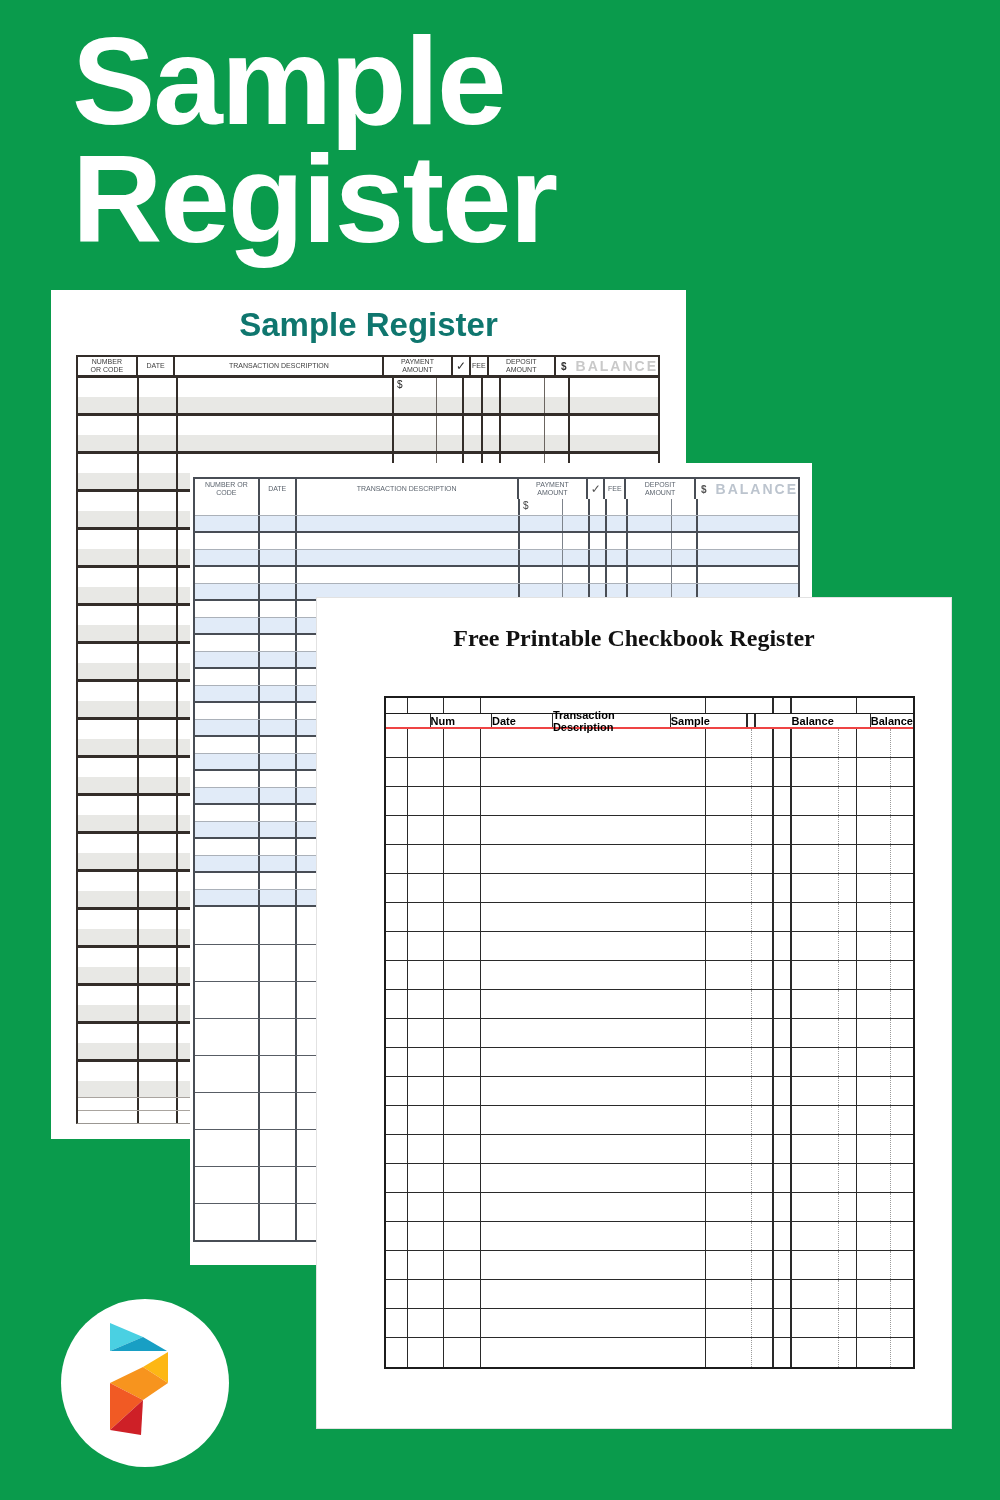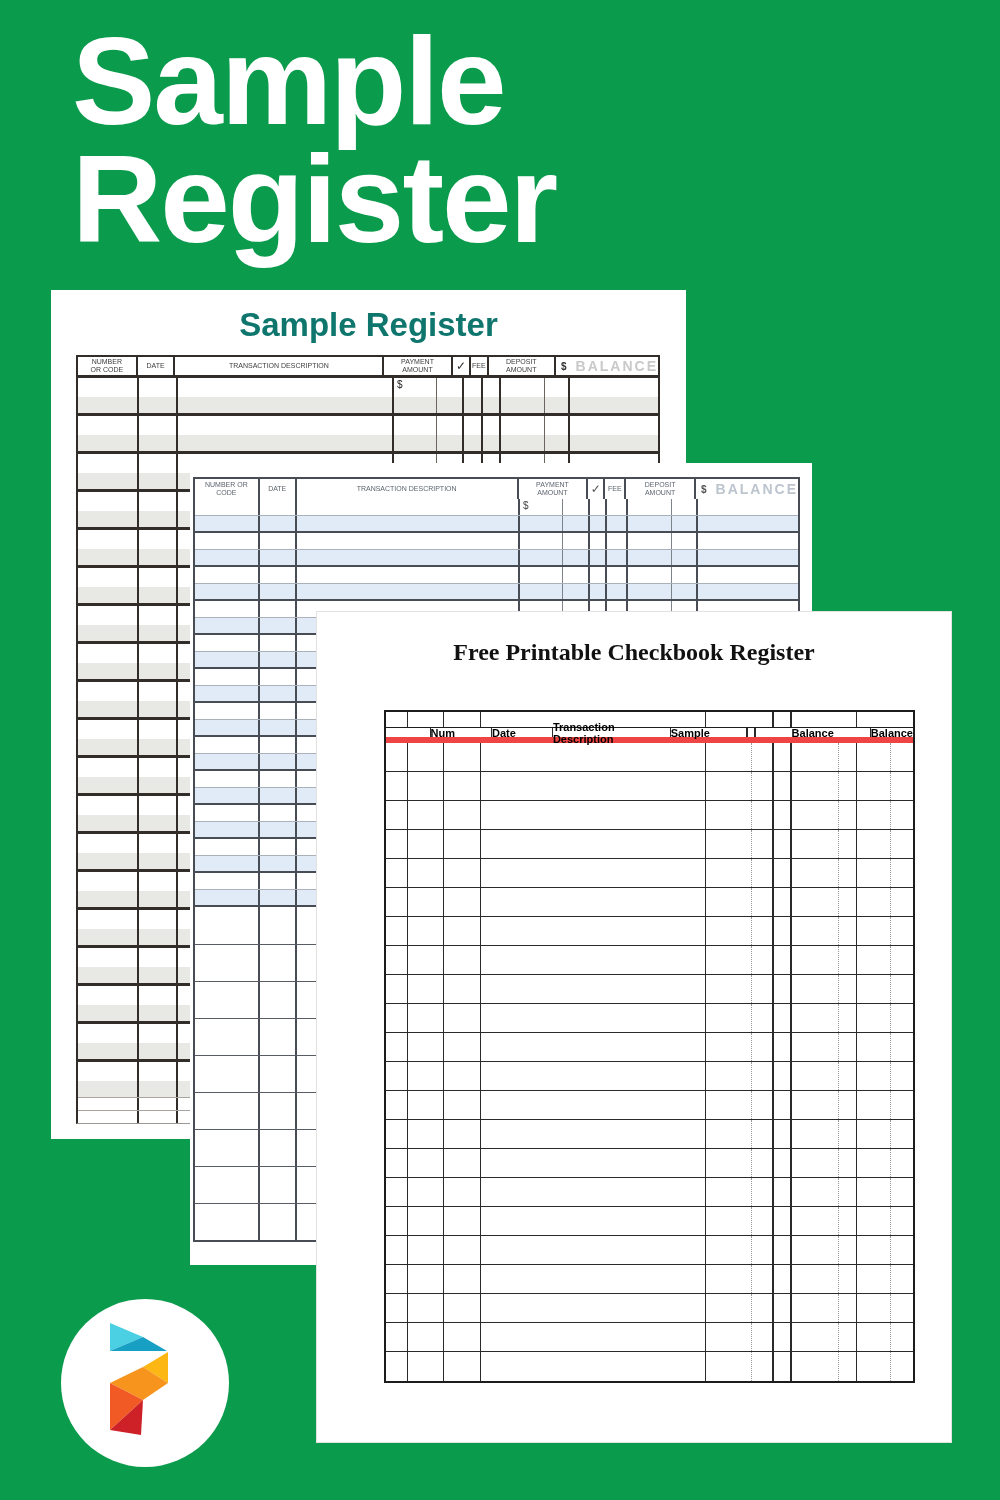--- a/index.html
+++ b/index.html
@@ -7,21 +7,21 @@
   body { position:relative; overflow:hidden; background:#0a9b4c; font-family:"Liberation Sans", sans-serif; }
 
   
   .poster-title { position:absolute; left:72px; top:22px; color:#fff; font-weight:bold;
                   font-size:125px; line-height:118px; letter-spacing:-2px; }
 
   
   .page { position:absolute; background:#fff; }
   .page-back  { left:51px;  top:290px; width:635px; height:849px; }
   .page-mid   { left:190px; top:463px; width:622px; height:802px; }
-  .page-front { left:316px; top:611px; width:636px; height:832px; box-shadow:0 0 0 1px #e2e2e2 inset; }
+  .page-front { left:316px; top:597px; width:636px; height:832px; box-shadow:0 0 0 1px #e2e2e2 inset; }
 
   .cell { position:relative; height:100%; }
 
   
   .sr-title { position:absolute; top:16px; left:0; width:100%; text-align:center;
               font-size:33px; font-weight:bold; color:#0f766e; letter-spacing:0px; }
   .bk-table { position:absolute; left:25px; top:65px; width:584px; border:2px solid #332d29; border-bottom:1px solid #9b9792; }
   .bk-header, .bk-row, .bk-tail { display:flex; }
   .bk-header { height:18px; }
   .bk-group  { border-top:3px solid #332d29; }
@@ -69,21 +69,21 @@
   .md-table .ghost-b { color:#bcc4ce; }
   .md-table .cur-h { color:#555; }
   .md-table .cur { color:#444; }
 
   
   .fr-title { position:absolute; top:28px; left:0; width:100%; text-align:center;
               font-family:"Liberation Serif", serif; font-size:24px; color:#111; }
   .fr-table { position:absolute; left:68px; top:99px; width:531px; border:2px solid #1c1c1c; }
   .fr-blank, .fr-header, .fr-row { display:flex; }
   .fr-blank  { height:16px; border-bottom:1px solid #1c1c1c; }
-  .fr-header { height:15px; border-bottom:6px solid #ef4444;gap:36px; }
+  .fr-header { height:15px; border-bottom:2px solid #ef4444;gap:36px; }
   .fr-row    { height:29px; border-bottom:1px solid #2a2a2a; background:#fff; }
   .fr-row:last-child { border-bottom:none; }
   .fc1{width:21px;} .fc2{width:36px;border-left:1px solid #2a2a2a;}
   .fc3{width:37px;border-left:1px solid #2a2a2a;}
   .fc4{width:225px;border-left:1px solid #2a2a2a;}
   .fc5{width:67px;border-left:1px solid #2a2a2a;}
   .fc6{width:20px;border-left:2px solid #2a2a2a;border-right:2px solid #2a2a2a;}
   .fc7{width:64px;}
   .fc8{flex:1;border-left:1px solid #2a2a2a;}
   .fr-table .fh { display:flex; align-items:center; justify-content:center;

